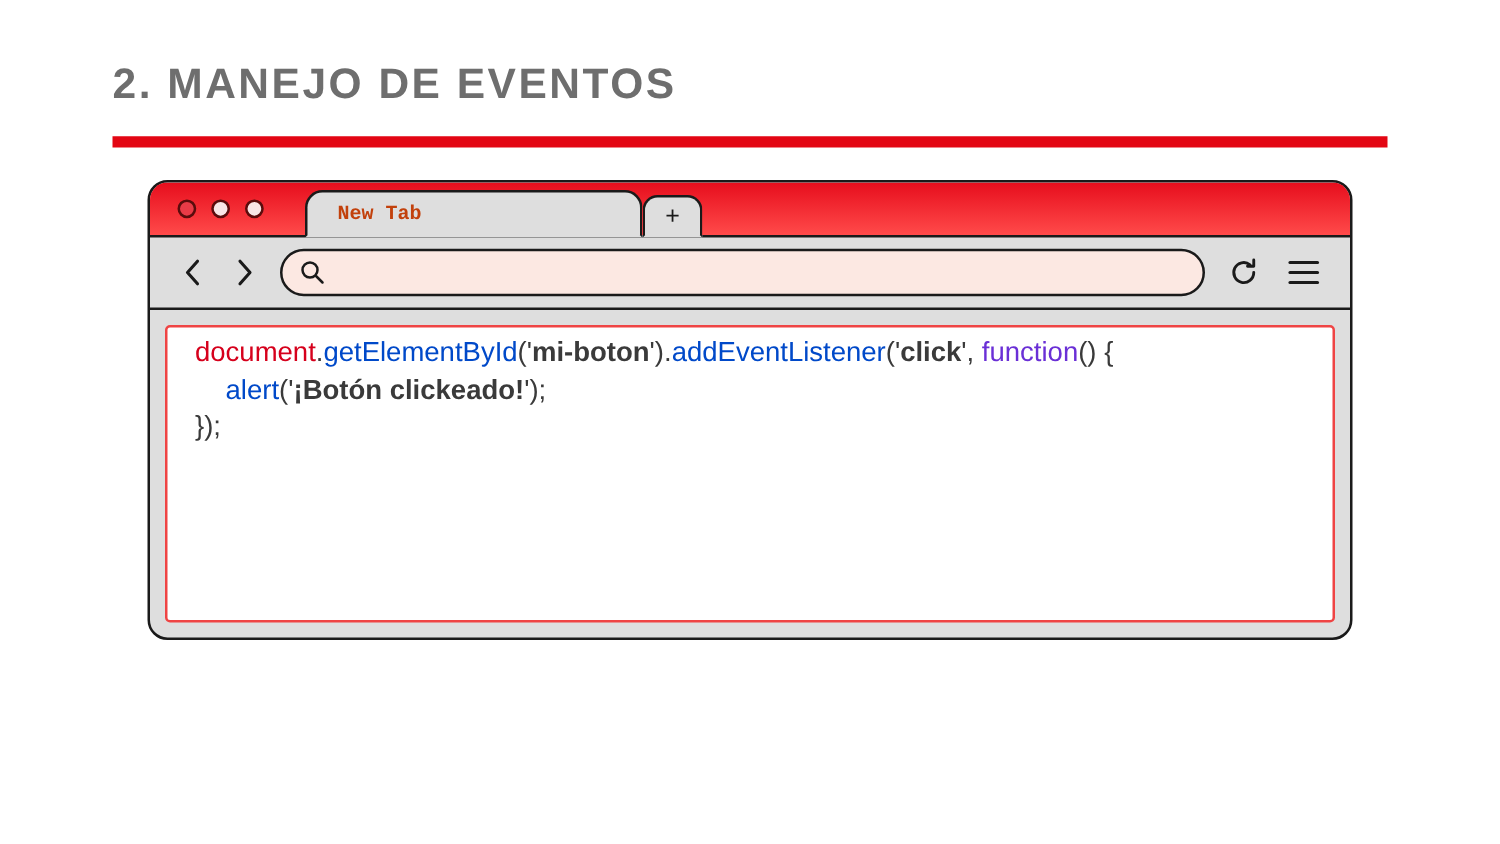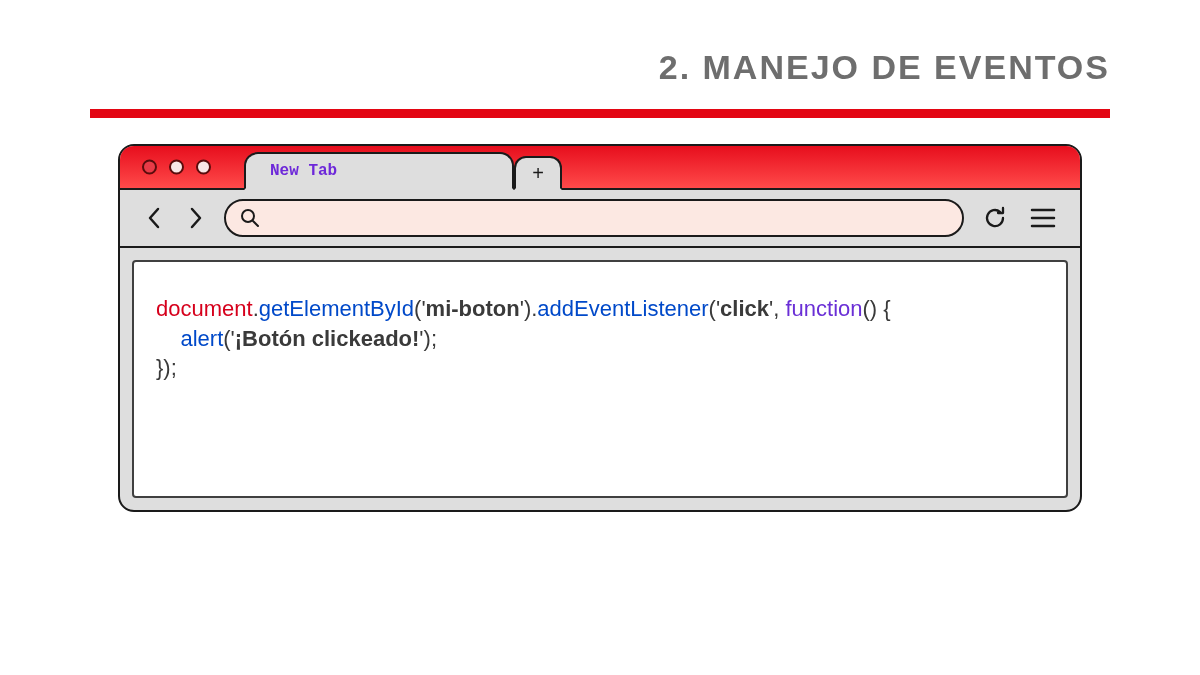--- a/index.html
+++ b/index.html
@@ -11,21 +11,21 @@
     color: #6e6e6e;
     overflow: hidden;
   }
   .slide {
     padding: 48px 90px 0 90px;
   }
   .title {
     font-size: 34px;
     font-weight: 700;
     letter-spacing: 2px;
-    text-align: right;
+    text-align: left;
     color: #6e6e6e;
   }
   .rule {
     height: 9px;
     background: #e30613;
     margin: 22px 0 26px 0;
   }
   .desc {
     font-size: 23px;
     line-height: 1.35;
@@ -72,21 +72,21 @@
     border: 2px solid #1a1a1a;
     border-bottom: 2px solid #dedede;
     border-top-left-radius: 14px;
     border-top-right-radius: 14px;
     display: flex;
     align-items: center;
     padding-left: 24px;
     font-family: "Courier New", monospace;
     font-weight: 700;
     font-size: 16px;
-    color: #6d28d9;
+    color: #c2410c;
   }
   .newtab-btn {
     position: absolute;
     left: 394px;
     bottom: -2px;
     width: 48px;
     height: 34px;
     background: #dedede;
     border: 2px solid #1a1a1a;
     border-bottom: 2px solid #dedede;
@@ -125,23 +125,23 @@
     padding-left: 14px;
   }
   .tool-btn {
     width: 34px; height: 40px;
     display:flex; align-items:center; justify-content:center;
   }
   .viewport {
     background: #ffffff;
     min-height: 238px;
     margin: 12px;
-    border: 2px solid #404040;
+    border: 2px solid #ef4444;
     border-radius: 4px;
-    padding: 32px 22px;
+    padding: 5px 22px;
     font-size: 22px;
     line-height: 1.35;
     color: #444;
     font-family: "Segoe UI", "Helvetica Neue", Arial, sans-serif;
   }
   .code-line { white-space: pre; }
   .tok-red    { color: #d6001c; }
   .tok-blue   { color: #0049c9; }
   .tok-black  { color: #3a3a3a; }
   .tok-bold   { font-weight: 700; color: #3a3a3a; }

